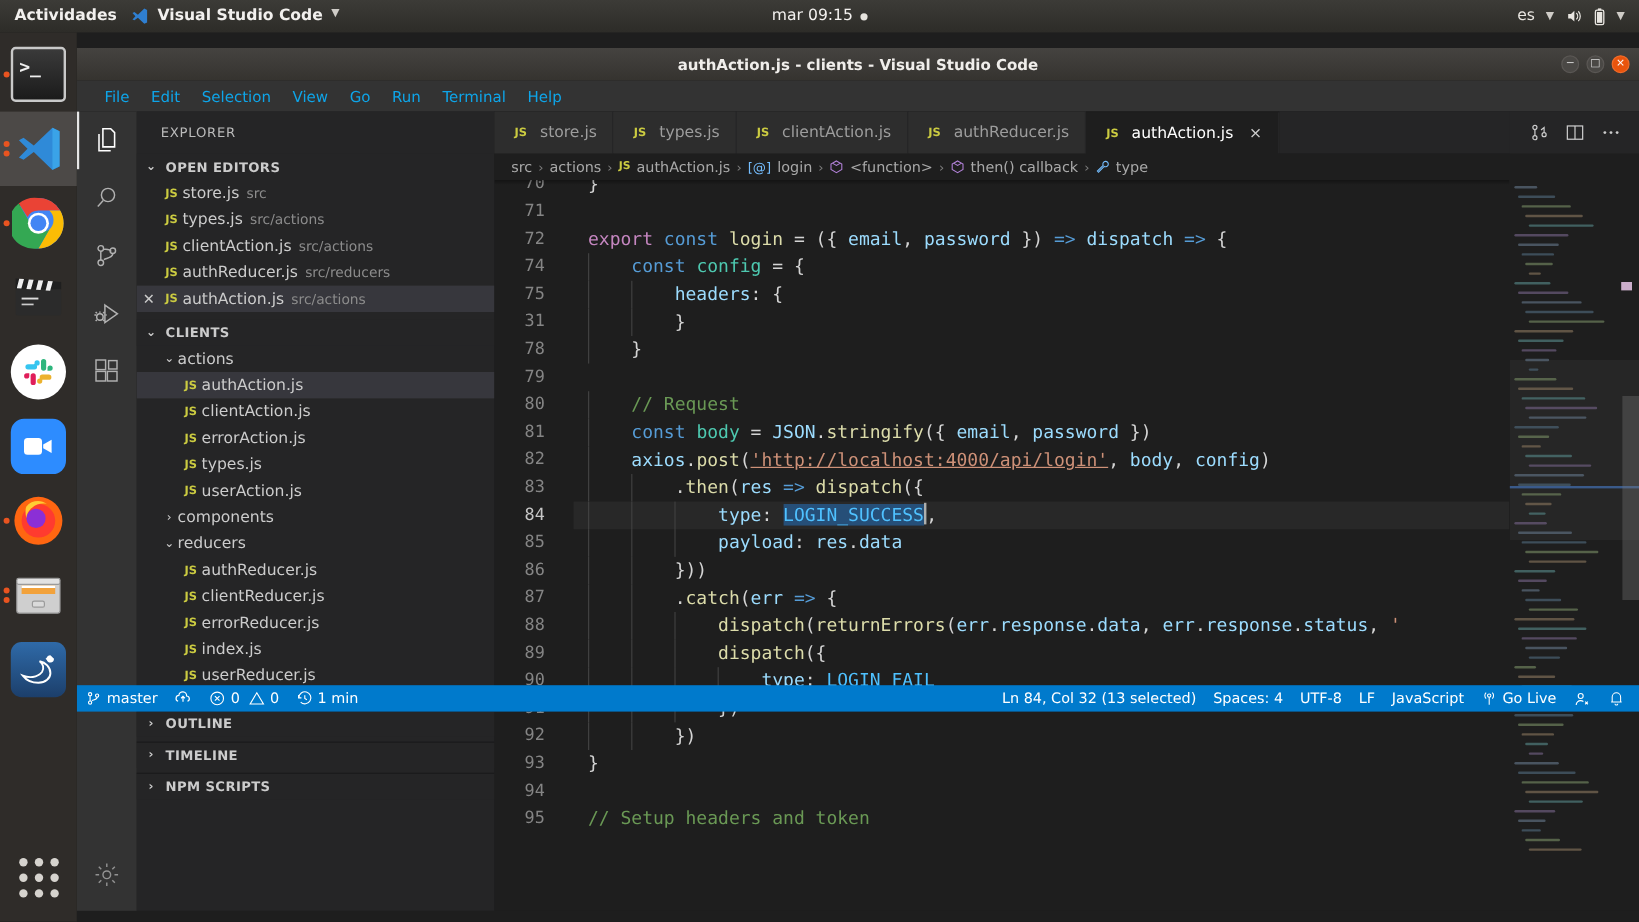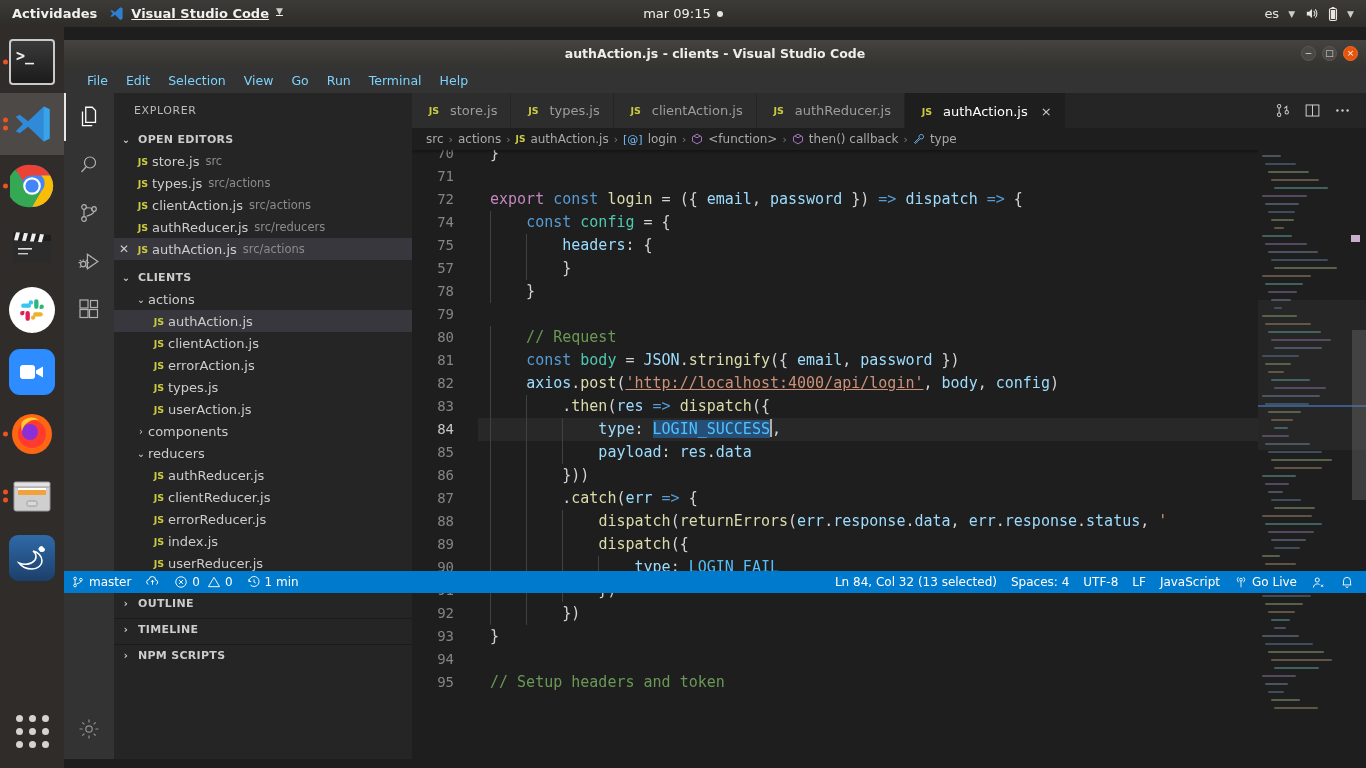--- a/index.html
+++ b/index.html
@@ -4,21 +4,21 @@
 <style>
   * { margin:0; padding:0; box-sizing:border-box; }
   html,body { width:1366px; height:768px; overflow:hidden; background:#1e1e1e;
     font-family:"DejaVu Sans","Liberation Sans",sans-serif; }
 
   
   #gnome-topbar{position:absolute;left:0;top:0;width:1366px;height:27px;
     background:linear-gradient(#3c3b37,#2d2c28);color:#dedbd6;font-size:13px;
     display:flex;align-items:center;z-index:40;}
   #gnome-topbar .act{font-weight:bold;padding:0 12px;color:#f2f0ee;}
-  .tb-app{display:flex;align-items:flex-start;gap:7px;font-weight:bold;color:#f2f0ee;text-decoration:underline;}
+  .tb-app{display:flex;align-items:flex-start;gap:7px;font-weight:bold;color:#f2f0ee;}
   .tb-caret{font-size:9px;color:#cfccc7;}
   #gnome-clock{position:absolute;left:0;right:0;text-align:center;font-size:13px;
     color:#f2f0ee;display:flex;justify-content:center;align-items:center;gap:6px;}
   .clockdot{width:6px;height:6px;border-radius:50%;background:#e6e3de;display:inline-block;}
   #gnome-right{margin-left:auto;display:flex;align-items:center;gap:9px;padding-right:12px;
     color:#e8e5e0;font-size:13px;}
 
   
   #dock{position:absolute;left:0;top:27px;width:64px;height:741px;background:#2f2c29;z-index:35;}
   .dock-item{position:relative;width:64px;height:62px;display:flex;align-items:center;justify-content:center;}
@@ -37,21 +37,21 @@
   #vscode{position:absolute;left:64px;top:40px;width:1302px;height:553px;background:#1e1e1e;}
   #titlebar{height:27px;background:linear-gradient(#454340,#35332f);display:flex;align-items:center;
     justify-content:center;position:relative;}
   #titlebar .ttl{font-size:12.5px;color:#f0eeeb;font-weight:bold;}
   .wbtns{position:absolute;right:8px;top:0;height:27px;display:flex;align-items:center;gap:6px;}
   .wbtn{width:15px;height:15px;border-radius:50%;background:#4a4845;border:1px solid #5a5754;
     color:#ddd;font-size:9px;display:flex;align-items:center;justify-content:center;line-height:1;}
   .wbtn.close{background:#e9540d;border-color:#f06b29;color:#fff;}
 
   #menubar{height:26px;background:#333333;display:flex;align-items:center;padding-left:14px;gap:0;}
-  .menu-item{font-size:12.5px;color:#7dd3fc;padding:3px 9px;border-radius:2px;}
+  .menu-item{font-size:12.5px;color:#0ea5e9;padding:3px 9px;border-radius:2px;}
 
   #body{position:absolute;left:0;top:53px;width:1302px;height:666px;display:flex;}
 
   
   #activitybar{width:50px;background:#333333;display:flex;flex-direction:column;align-items:center;}
   .act-item{width:50px;height:48px;display:flex;align-items:center;justify-content:center;position:relative;}
   .act-item.sel::before{content:"";position:absolute;left:0;top:0;bottom:0;width:2px;background:#e7e7e7;}
   .act-item svg{opacity:.62;}
   .act-item.sel svg{opacity:1;}
   #activitybar .spacer{flex:1;}
@@ -559,21 +559,21 @@
       </div>
 
       <div id="editorarea">
         <div id="code">
           <div id="code-lines" style="position: relative; margin-top: -8px;">
               <div class="cline"><span class="lnum">70</span><span class="ctext" style="position: relative;"><span class="t-plain">}</span></span></div>
               <div class="cline"><span class="lnum">71</span><span class="ctext" style="position: relative;"></span></div>
               <div class="cline"><span class="lnum">72</span><span class="ctext" style="position: relative;"><span class="t-kw">export </span><span class="t-decl">const </span><span class="t-fn">login </span><span class="t-op">= </span><span class="t-plain">({ </span><span class="t-var">email</span><span class="t-plain">, </span><span class="t-var">password</span><span class="t-plain"> }) </span><span class="t-decl">=&gt; </span><span class="t-var">dispatch </span><span class="t-decl">=&gt; </span><span class="t-plain">{</span></span></div>
               <div class="cline"><span class="lnum">74</span><span class="ctext" style="position: relative;"><span class="ig" style="left: 12px;"></span><span class="t-plain">    </span><span class="t-decl">const </span><span class="t-cls">config </span><span class="t-plain">= {</span></span></div>
               <div class="cline"><span class="lnum">75</span><span class="ctext" style="position: relative;"><span class="ig" style="left: 12px;"></span><span class="ig" style="left: 48px;"></span><span class="t-var">        headers</span><span class="t-plain">: {</span></span></div>
-              <div class="cline"><span class="lnum">57</span><span class="ctext" style="position: relative;"><span class="ig" style="left: 12px;"></span><span class="ig" style="left: 48px;"></span><span class="t-plain">        }</span></span></div>
+              <div class="cline"><span class="lnum">31</span><span class="ctext" style="position: relative;"><span class="ig" style="left: 12px;"></span><span class="ig" style="left: 48px;"></span><span class="t-plain">        }</span></span></div>
               <div class="cline"><span class="lnum">78</span><span class="ctext" style="position: relative;"><span class="ig" style="left: 12px;"></span><span class="t-plain">    }</span></span></div>
               <div class="cline"><span class="lnum">79</span><span class="ctext" style="position: relative;"><span class="ig" style="left: 12px;"></span></span></div>
               <div class="cline"><span class="lnum">80</span><span class="ctext" style="position: relative;"><span class="ig" style="left: 12px;"></span><span class="t-cmt">    // Request</span></span></div>
               <div class="cline"><span class="lnum">81</span><span class="ctext" style="position: relative;"><span class="ig" style="left: 12px;"></span><span class="t-plain">    </span><span class="t-decl">const </span><span class="t-cls">body </span><span class="t-op">= </span><span class="t-var">JSON</span><span class="t-plain">.</span><span class="t-fn">stringify</span><span class="t-plain">({ </span><span class="t-var">email</span><span class="t-plain">, </span><span class="t-var">password</span><span class="t-plain"> })</span></span></div>
               <div class="cline"><span class="lnum">82</span><span class="ctext" style="position: relative;"><span class="ig" style="left: 12px;"></span><span class="t-plain">    </span><span class="t-var">axios</span><span class="t-plain">.</span><span class="t-fn">post</span><span class="t-plain">(</span><span class="t-str url-u">'http://localhost:4000/api/login'</span><span class="t-plain">, </span><span class="t-var">body</span><span class="t-plain">, </span><span class="t-var">config</span><span class="t-plain">)</span></span></div>
               <div class="cline"><span class="lnum">83</span><span class="ctext" style="position: relative;"><span class="ig" style="left: 12px;"></span><span class="ig" style="left: 48px;"></span><span class="t-plain">        .</span><span class="t-fn">then</span><span class="t-plain">(</span><span class="t-var">res </span><span class="t-decl">=&gt; </span><span class="t-fn">dispatch</span><span class="t-plain">({</span></span></div>
               <div class="cline" style="position: relative;"><div class="curline-hl"></div><span class="lnum" style="color: rgb(198, 198, 198); position: relative;">84</span><span class="ctext" style="position: relative;"><span class="ig" style="left: 12px;"></span><span class="ig" style="left: 48px;"></span><span class="ig" style="left: 84px;"></span><span class="t-var">            type</span><span class="t-plain">: </span><span class="t-const sel-hl">LOGIN_SUCCESS</span><span class="cursor"></span><span class="t-plain">,</span></span></div>
               <div class="cline"><span class="lnum">85</span><span class="ctext" style="position: relative;"><span class="ig" style="left: 12px;"></span><span class="ig" style="left: 48px;"></span><span class="ig" style="left: 84px;"></span><span class="t-var">            payload</span><span class="t-plain">: </span><span class="t-var">res</span><span class="t-plain">.</span><span class="t-var">data</span></span></div>
               <div class="cline"><span class="lnum">86</span><span class="ctext" style="position: relative;"><span class="ig" style="left: 12px;"></span><span class="ig" style="left: 48px;"></span><span class="t-plain">        }))</span></span></div>
               <div class="cline"><span class="lnum">87</span><span class="ctext" style="position: relative;"><span class="ig" style="left: 12px;"></span><span class="ig" style="left: 48px;"></span><span class="t-plain">        .</span><span class="t-fn">catch</span><span class="t-plain">(</span><span class="t-var">err </span><span class="t-decl">=&gt; </span><span class="t-plain">{</span></span></div>

